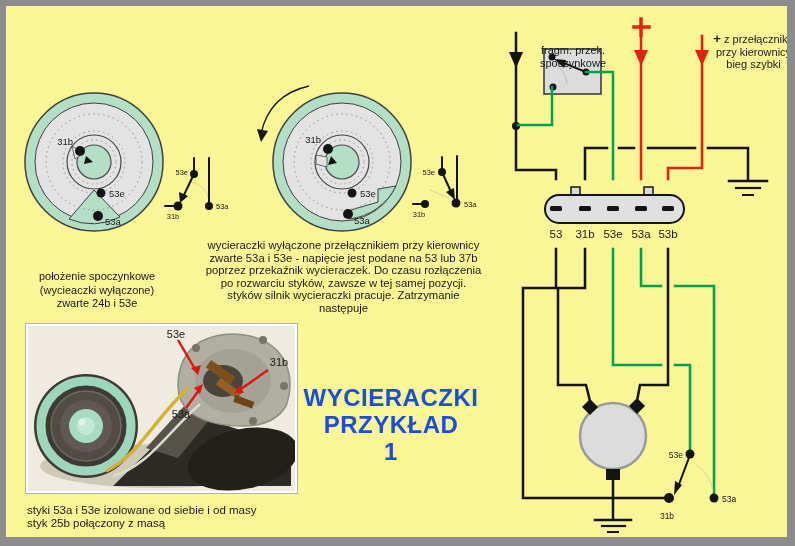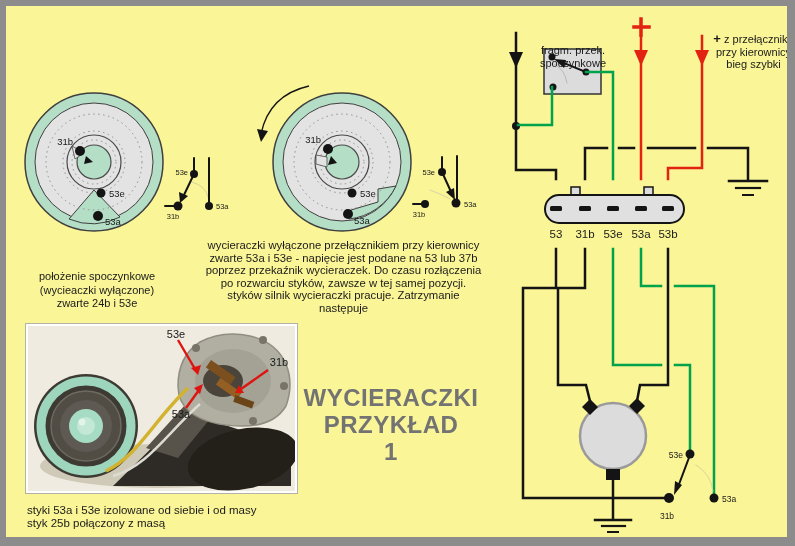--- a/index.html
+++ b/index.html
@@ -13,21 +13,21 @@
   svg{position:absolute;left:0;top:0;}
   svg text{font-family:"Liberation Sans", sans-serif;fill:#1a1a1a;}
   .lbl{font-size:11px;line-height:12.5px;text-align:center;white-space:nowrap;}
   .lbl b{font-size:13px;}
   .cap1{left:16px;top:236px;width:150px;font-size:11px;line-height:13.5px;text-align:center;margin-top:28px;}
   .cap2{left:197px;top:233px;width:281px;font-size:11.3px;line-height:12.6px;text-align:center;}
   .wolny{left:405px;top:27px;width:105px;}
   .relaylbl{left:522px;top:8px;width:90px;margin-top:30px;}
   .szybki{left:700px;top:27px;width:95px;}
   .title{left:295px;top:378px;width:180px;text-align:center;
-         font-size:24px;font-weight:bold;color:#737373;line-height:27px;letter-spacing:.5px;}
+         font-size:24px;font-weight:bold;color:#1d4ed8;line-height:27px;letter-spacing:.5px;}
   .photocap{left:21px;top:487px;font-size:11.5px;line-height:13px;margin-top:11px;}
   .photo{left:20px;top:318px;width:267px;height:165px;background:#EFEBE1;
          border:2px solid #fff;outline:1px solid #b5b2a5;box-sizing:content-box;}
 </style>
 </head>
 <body>
 
 <div class="frame">
 
   <svg width="795" height="546" viewBox="0 0 795 546">

